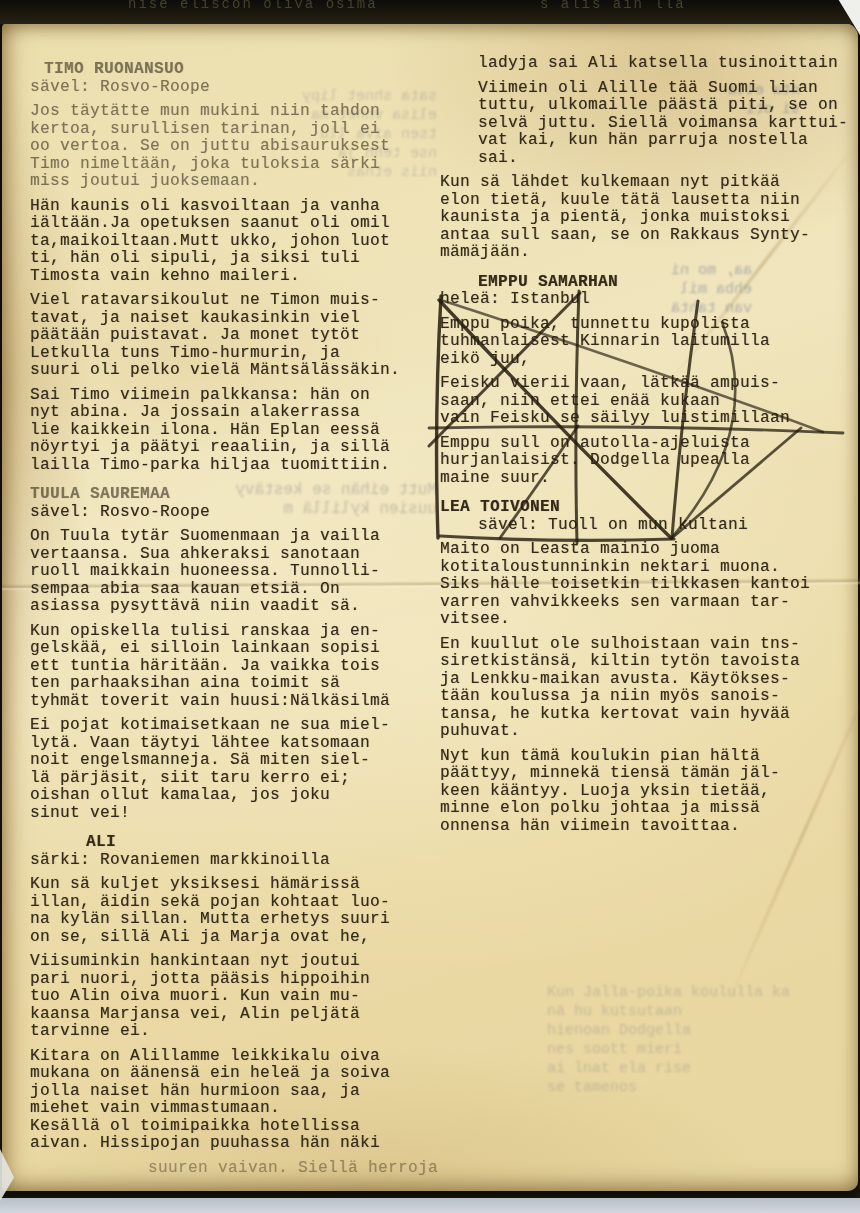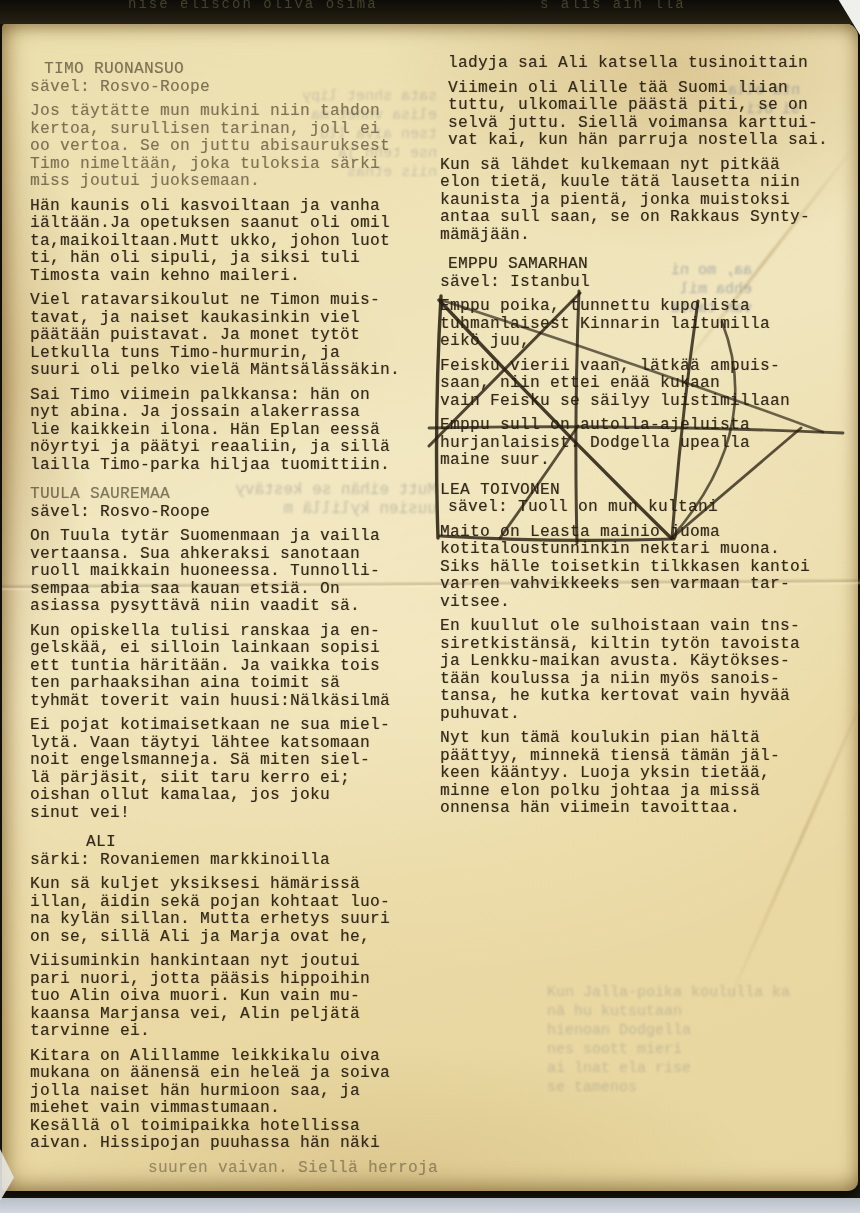--- a/index.html
+++ b/index.html
@@ -42,24 +42,24 @@
            background:#eff0ec;clip-path:polygon(100% 0,18% 0,100% 92%);}
   .torn-bl{position:absolute;left:0;bottom:12px;width:14px;height:52px;z-index:7;
            background:#e6e7e2;clip-path:polygon(0 0,100% 55%,0 100%);opacity:.9;}
   
   .col{position:absolute;z-index:3;}
   #col-left{left:28px;top:38px;width:408px;}
   #col-right{left:438px;top:32px;width:414px;}
   .tw{font-size:16px;line-height:17.5px;letter-spacing:.4px;color:#342a1a;
       text-shadow:.4px .4px .7px rgba(52,42,26,.45);}
   .stanza{white-space:pre-line;margin:0 0 7px 0;}
-  .song-title{margin:12px 0 0 0;white-space:pre-line;}
+  .song-title{margin:12px 0 0 0;white-space:pre-line;font-weight:bold;}
   .song-tune{margin:0 0 7px 0;white-space:pre-line;}
   .sec-first .song-title{margin-top:0;}
-  .ind1{padding-left:8px;} .ind2{padding-left:14px;} .ind6{padding-left:56px;}
+  .ind1{padding-left:8px;margin-left:30px;} .ind2{padding-left:14px;} .ind6{padding-left:56px;}
   .fade1{opacity:.60;filter:blur(.3px);}
   .fade2{opacity:.42;filter:blur(.5px);margin-top:-4px;text-align:right;}
   .cont{margin-top:-7px;}
   
   .ghost{position:absolute;z-index:2;white-space:pre-line;pointer-events:none;
          font-size:15px;line-height:19px;color:rgba(118,120,128,.30);filter:blur(.9px);}
   .mirror{transform:scaleX(-1);}
   .ghost.blue{color:rgba(82,98,142,.42);}
   
   #crossout{position:absolute;left:0;top:0;z-index:5;pointer-events:none;}
@@ -176,21 +176,21 @@
 selvä juttu. Siellä voimansa karttui-
 vat kai, kun hän parruja nostella sai.</div>
         <div class="tw stanza">Kun sä lähdet kulkemaan nyt pitkää
 elon tietä, kuule tätä lausetta niin
 kaunista ja pientä, jonka muistoksi
 antaa sull saan, se on Rakkaus Synty-
 mämäjään.</div>
       </section>
       <section>
         <div class="tw song-title ind1">EMPPU SAMARHAN</div>
-        <div class="tw song-tune">sävel: Istanbul</div>
+        <div class="tw song-tune">heleä: Istanbul</div>
         <div class="tw stanza">Emppu poika, tunnettu kupolista
 tuhmanlaisest Kinnarin laitumilla
 eikö juu,</div>
         <div class="tw stanza">Feisku vierii vaan, lätkää ampuis-
 saan, niin ettei enää kukaan
 vain Feisku se säilyy luistimillaan</div>
         <div class="tw stanza">Emppu sull on autolla-ajeluista
 hurjanlaisist. Dodgella upealla
 maine suur.</div>
       </section>

